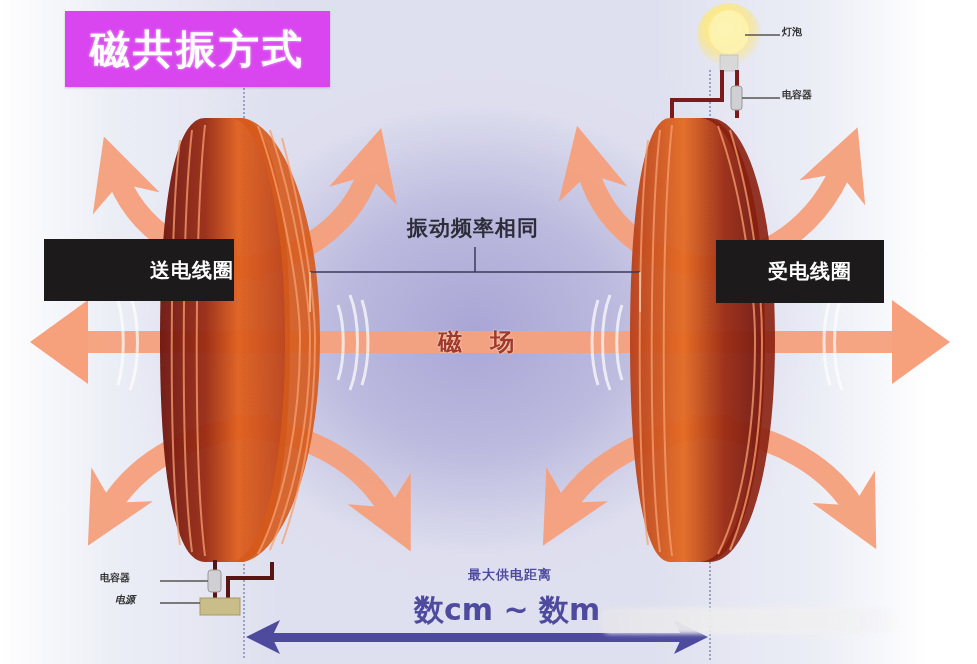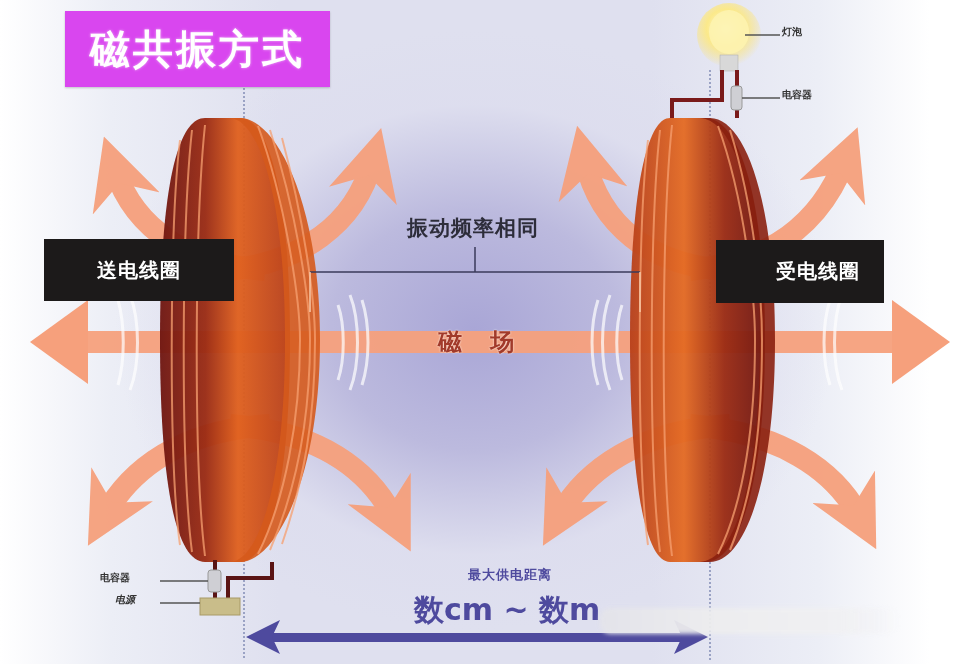--- a/index.html
+++ b/index.html
@@ -33,22 +33,22 @@
     position: absolute; width: 0; border-left: 2px dotted #9aa2c4;
   }
 
   svg.diagram { position: absolute; left: 0; top: 0; width: 977px; height: 664px; }
 
   .label-box {
     position: absolute; background: #1c1a1a; color: #ffffff;
     font-size: 20px; font-weight: bold; display: flex; align-items: center; justify-content: center;
     letter-spacing: 1px;
   }
-  .lbl-send { left: 44px; top: 239px; width: 190px; height: 62px; justify-content: center; padding-left: 0; }
-  .lbl-recv { left: 716px; top: 240px; width: 168px; height: 63px; justify-content: flex-end; padding-right: 24px; }
+  .lbl-send { left: 44px; top: 239px; width: 190px; height: 62px; justify-content: flex-end; padding-left: 0; }
+  .lbl-recv { left: 716px; top: 240px; width: 168px; height: 63px; justify-content: flex-end; padding-right: 32px; }
 
   .small-label { position: absolute; font-size: 10px; font-weight: bold; color: #333; }
 
   .freq-label { position: absolute; left: 407px; top: 214px; font-size: 21px; font-weight: bold; color: #2d2d3a; letter-spacing: 1px; }
   .field-label { position: absolute; left: 438px; top: 326px; font-size: 24px; font-weight: bold; color: #a23a2a; letter-spacing: 10px; text-shadow: 0 0 2px #fff; text-align: right; }
 
   .dist-title { position: absolute; left: 436px; top: 566px; font-size: 13px; font-weight: bold; color: #4e4a9e; letter-spacing: 1px; margin-left: 32px; }
   .dist-value { position: absolute; left: 414px; top: 590px; font-size: 30px; font-weight: bold; color: #4e4a9e; }
 
   .blur-patch {

